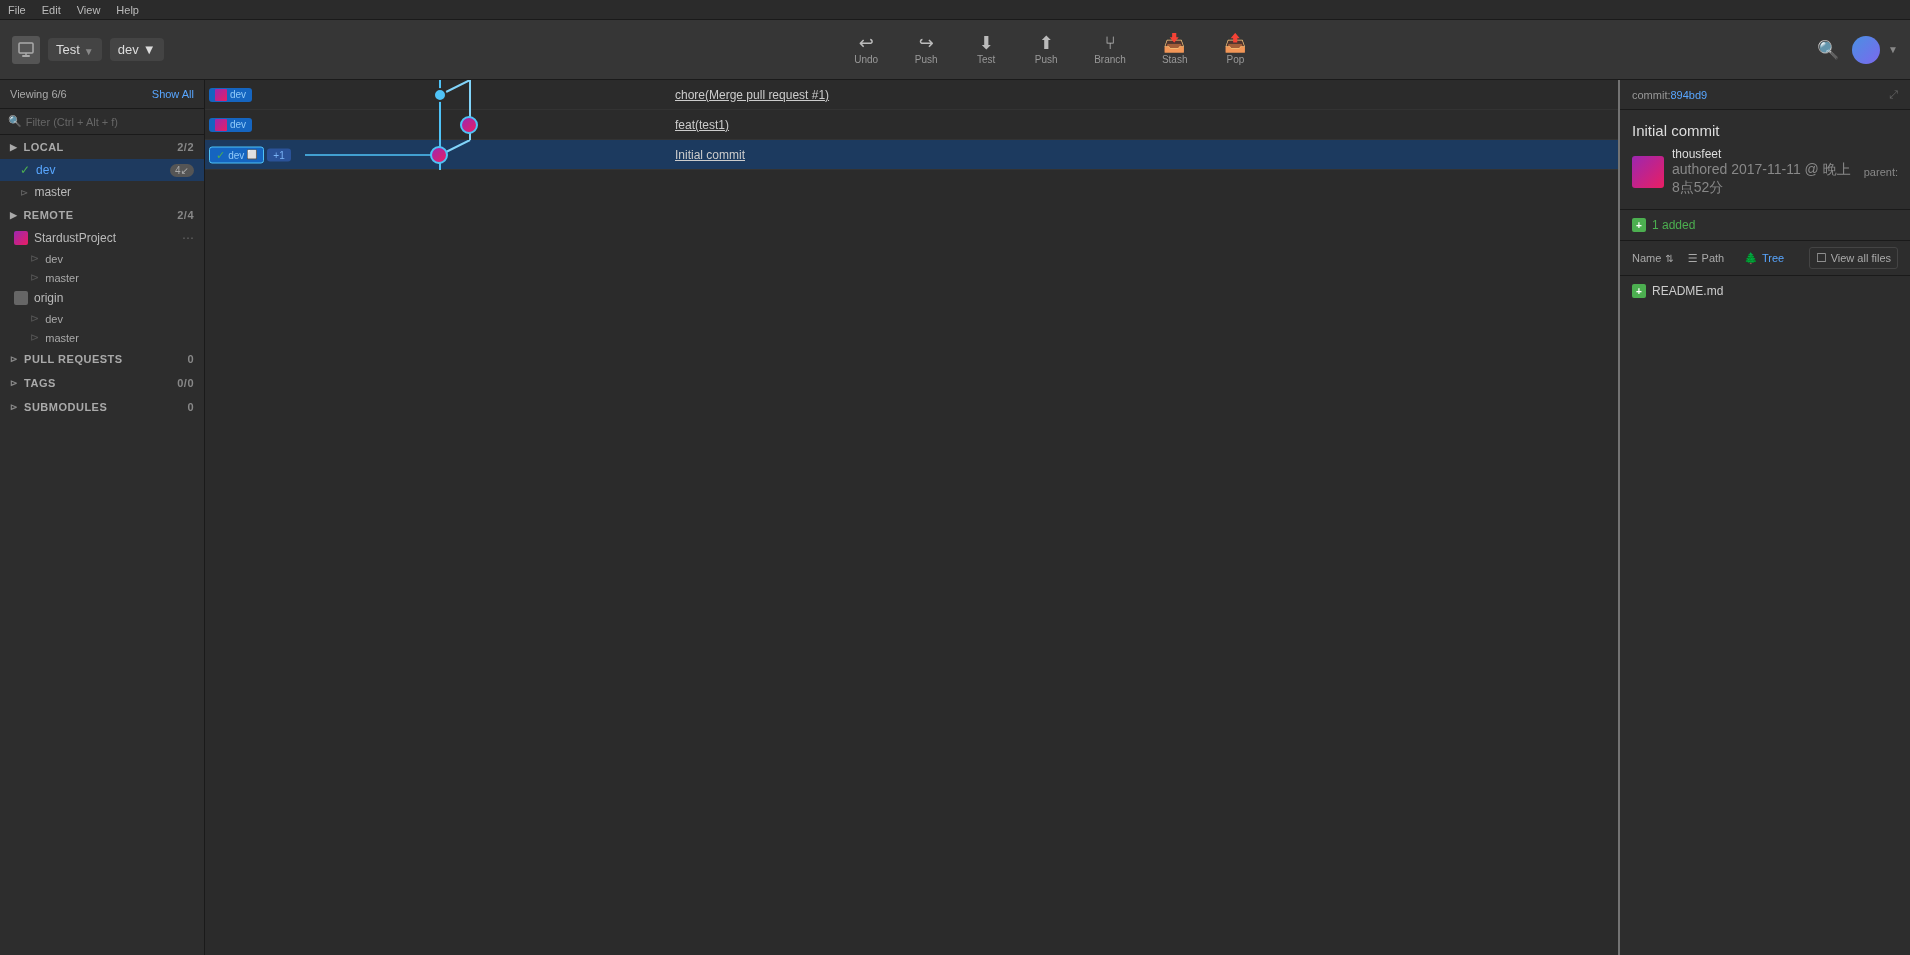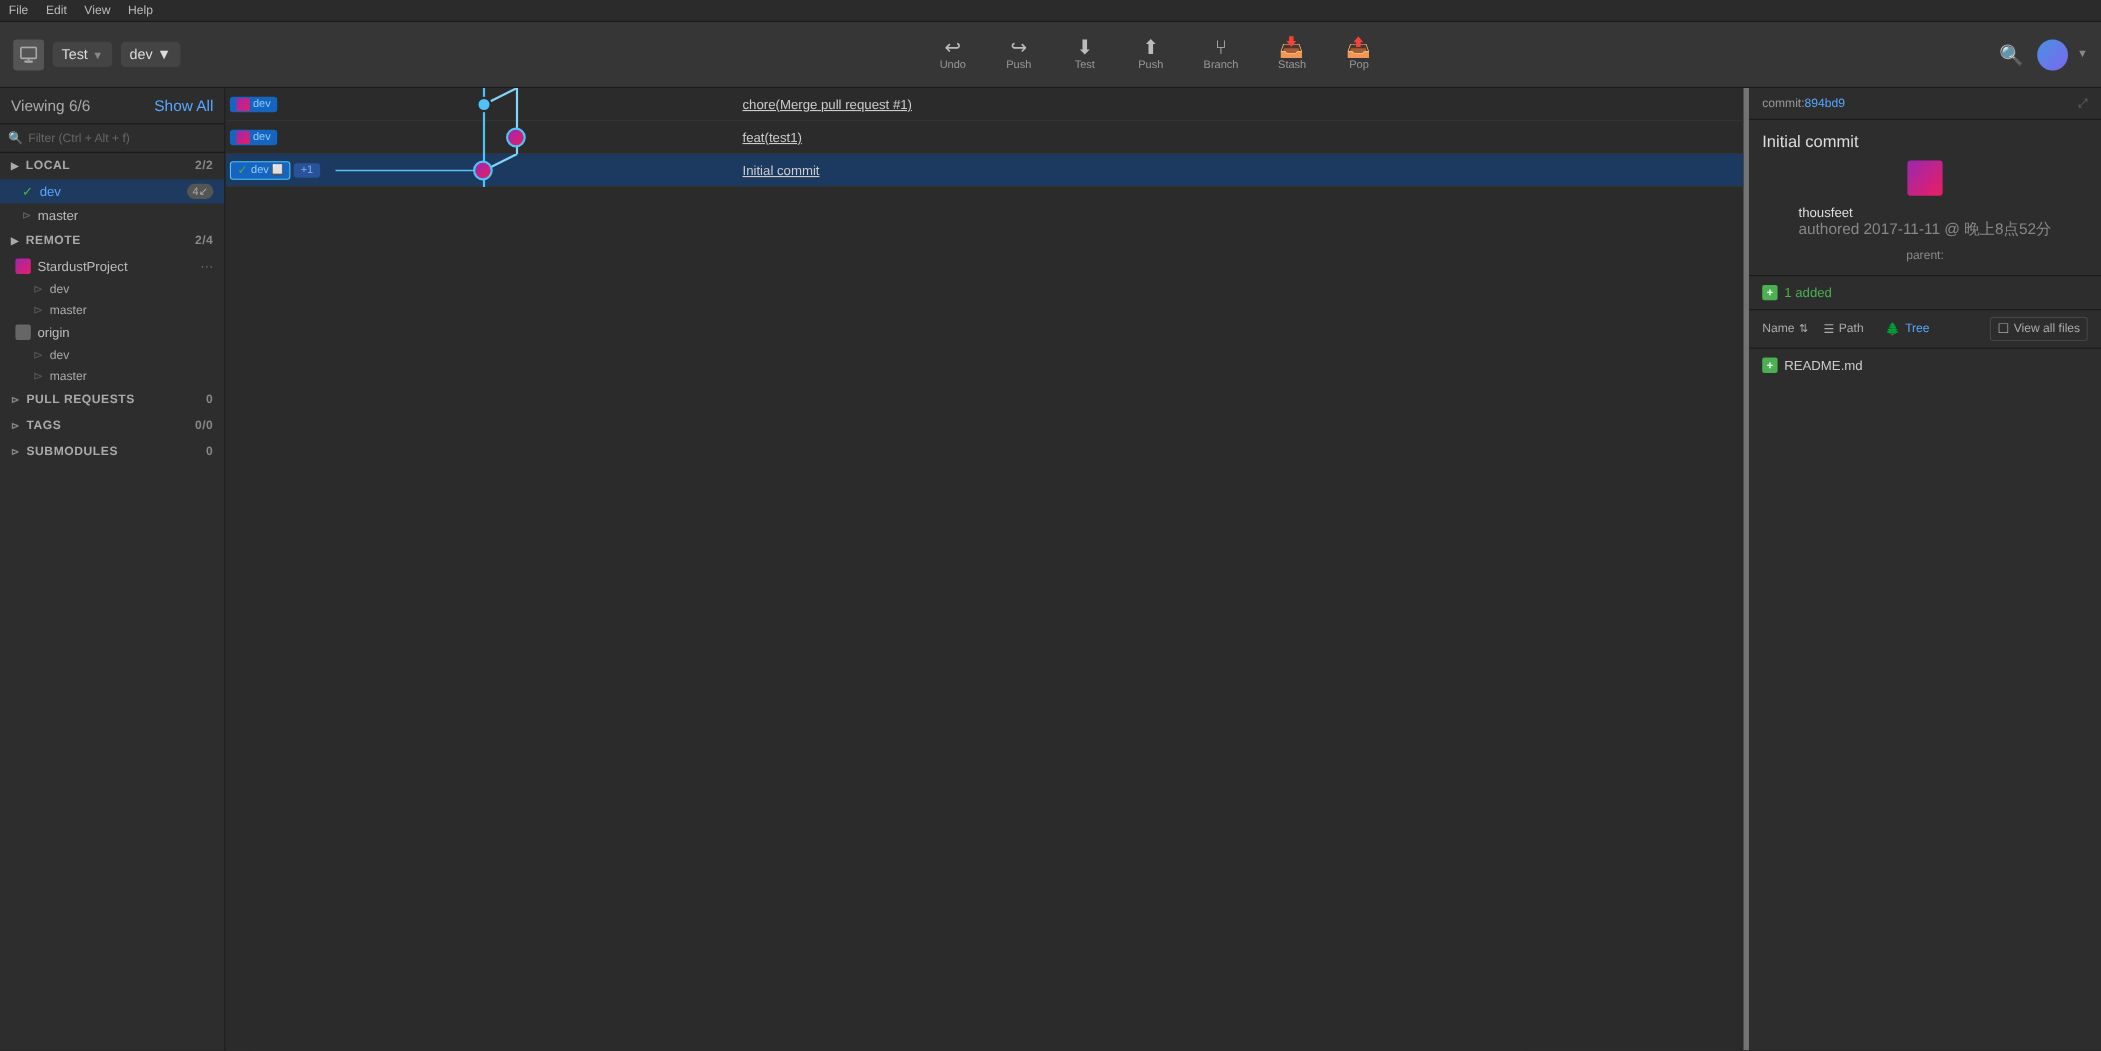--- a/index.html
+++ b/index.html
@@ -140,21 +140,21 @@
       flex-direction: column;
       overflow-y: auto;
       flex-shrink: 0;
     }
     .sidebar-header {
       display: flex;
       align-items: center;
       justify-content: space-between;
       padding: 8px 10px;
       color: #aaa;
-      font-size: 14px;
+      font-size: 11px;
       border-bottom: 1px solid #1a1a1a;
     }
     .sidebar-header .show-all { color: #58a6ff; cursor: pointer; }
     .sidebar-filter {
       display: flex;
       align-items: center;
       padding: 6px 8px;
       gap: 4px;
       border-bottom: 1px solid #1a1a1a;
     }
@@ -253,23 +253,23 @@
       padding: 0 10px;
       color: #ccc;
       font-size: 12px;
       text-decoration: underline;
     }
     .commit-message { flex: 1; }
     .commit-time { color: #666; font-size: 11px; margin-left: auto; padding-right: 20px; }
 
     
     .right-panel {
-      width: 325px;
+      width: 292px;
       background: #2d2d2d;
-      border-left: 5px solid #737373;
+      border-left: 2px solid #737373;
       display: flex;
       flex-direction: column;
       flex-shrink: 0;
     }
     .right-panel-header {
       display: flex;
       align-items: center;
       justify-content: space-between;
       padding: 8px 12px;
       border-bottom: 1px solid #1a1a1a;
@@ -284,21 +284,20 @@
     .commit-title-text {
       font-size: 15px;
       color: #ddd;
       font-weight: 500;
       margin-bottom: 8px;
     }
     .author-row {
       display: flex;
       align-items: center;
       gap: 8px;
-      flex-direction: column;
     }
     .author-avatar {
       width: 32px;
       height: 32px;
       border-radius: 3px;
       background: linear-gradient(135deg, #9c27b0, #e91e63);
       flex-shrink: 0;
     }
     .author-info { flex: 1; }
     .author-name { color: #ddd; font-size: 12px; font-weight: 500; }

